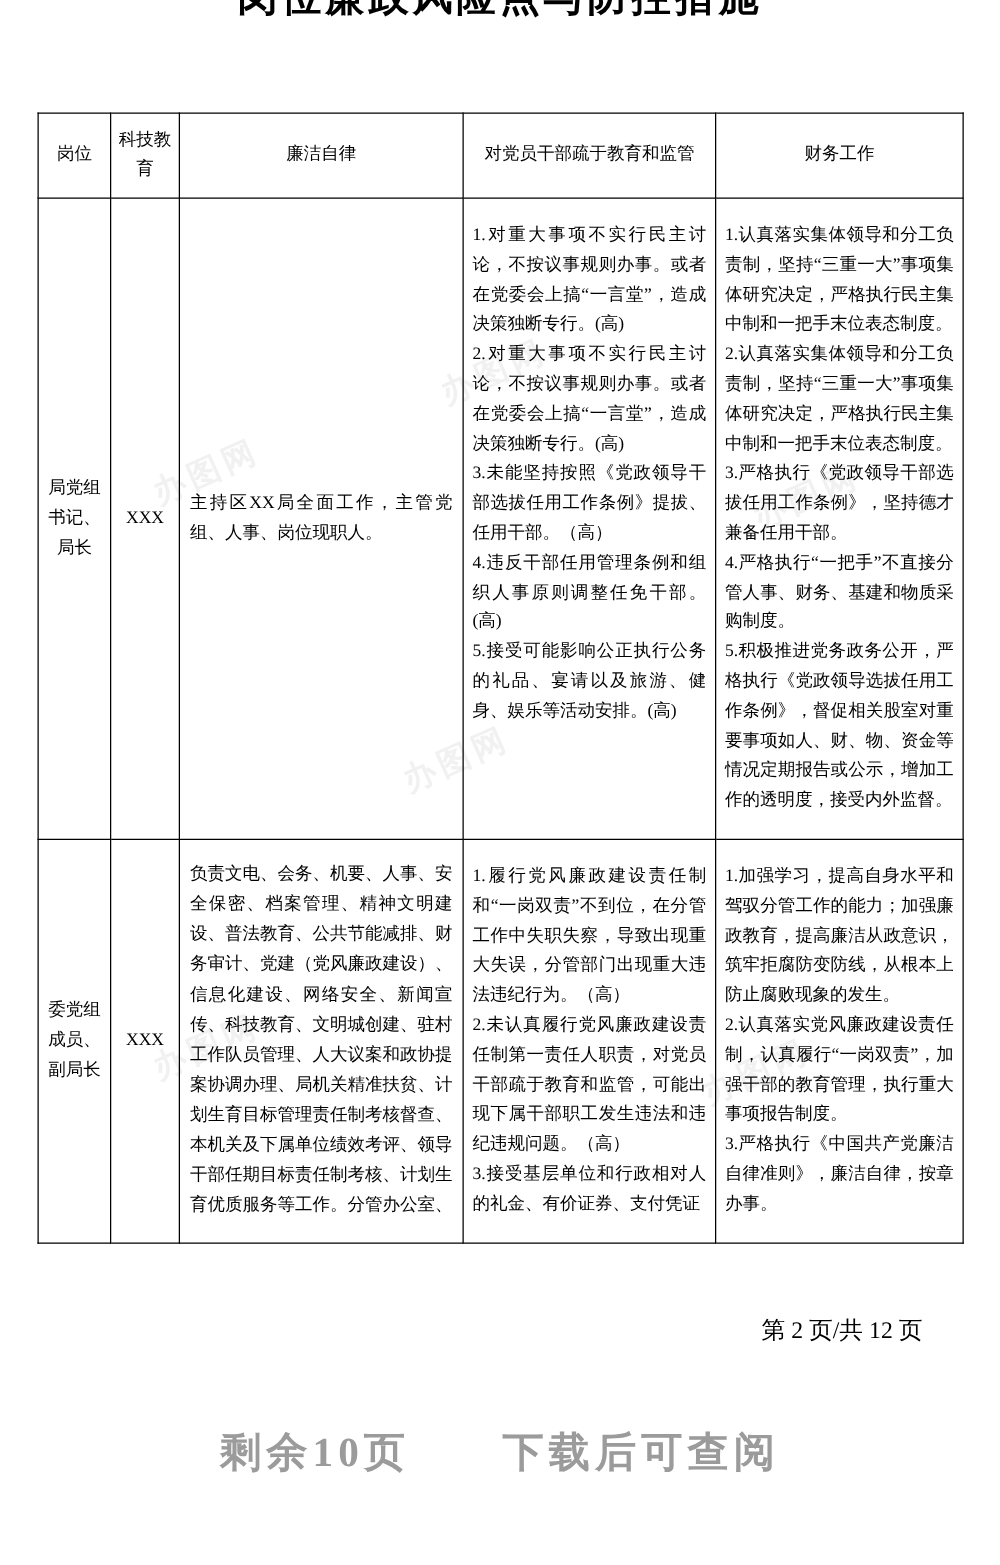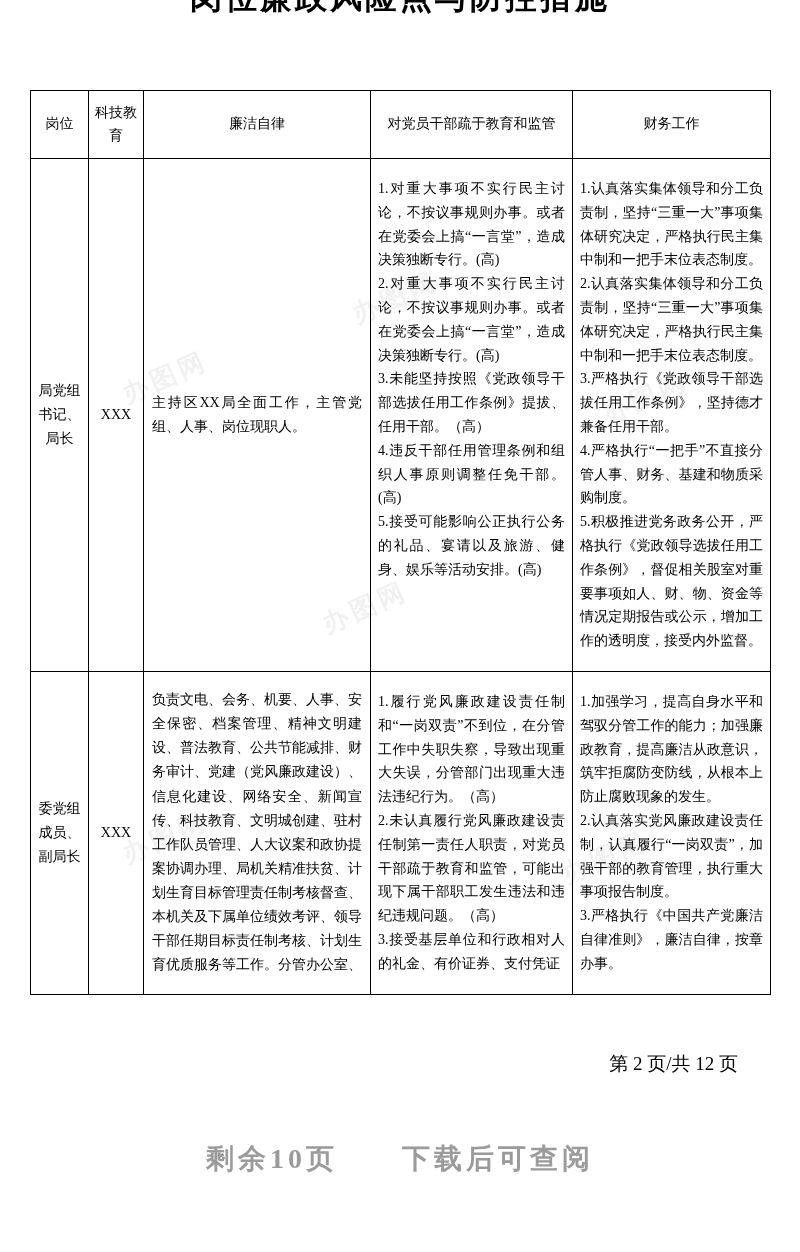--- a/index.html
+++ b/index.html
@@ -75,21 +75,21 @@
     right: 62px;
     font-size: 19px;
     margin-top: 11px;
   }
   .bottom-banner {
     position: absolute;
     top: 1140px;
     left: 0;
     width: 100%;
     text-align: center;
-    font-size: 28px;
+    font-size: 33px;
     font-weight: bold;
     color: #9b9b9b;
     letter-spacing: 4px;
   }
 </style>
 </head>
 <body>
 
 <div class="doc-title">岗位廉政风险点与防控措施</div>
 

